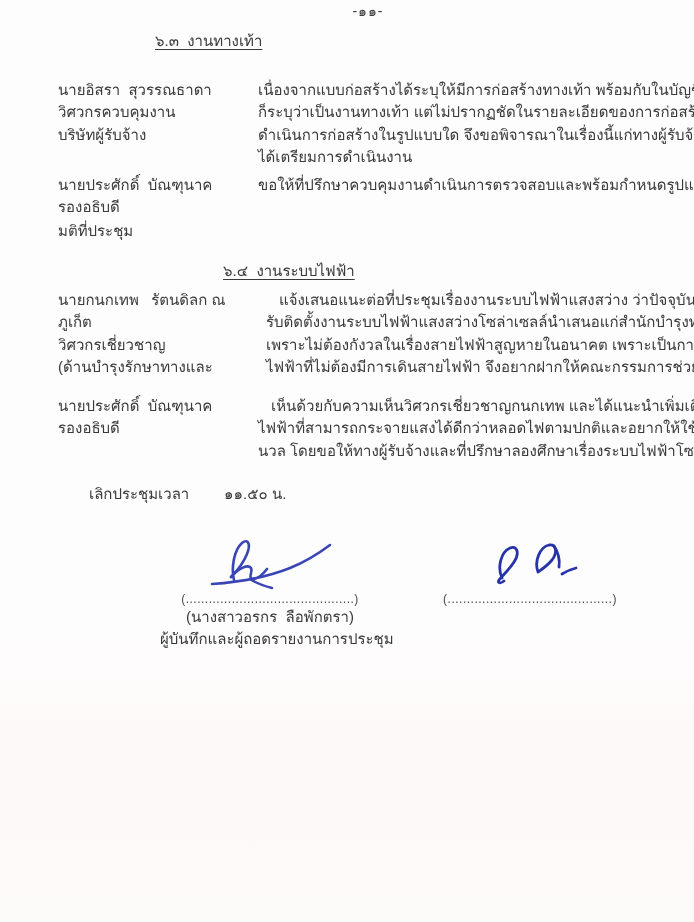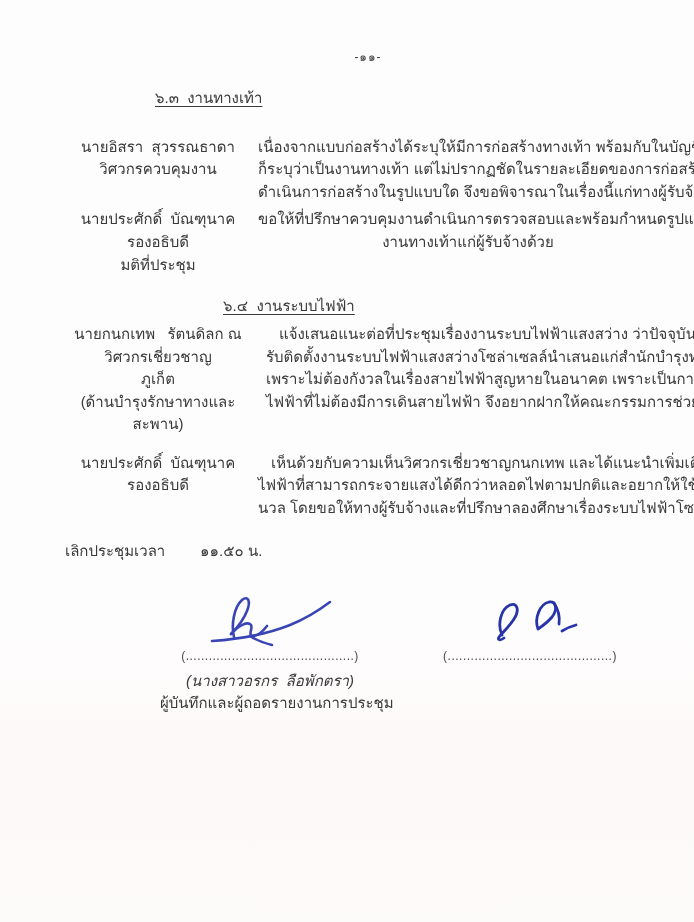--- a/index.html
+++ b/index.html
@@ -14,102 +14,101 @@
     width: 694px; height: 922px;
     box-sizing: border-box;
     padding: 0 16px 0 58px;
     color: #3a3a3a;
     background:
       linear-gradient(180deg, #fefdfd 0%, #fefdfd 68%, #fdf9f9 80%, #fdfafa 100%);
     font-size: 15px;
   }
   .line { white-space: pre; line-height: 22.5px; }
   .pagenum {
-    padding-top: 46px;
     text-align: center;
-    font-size: 12px;
+    font-size: 14px;
     line-height: 22px;
     letter-spacing: 1px;
   }
   .heading {
     width: fit-content;
     text-decoration: underline;
     text-underline-offset: 3px;
     line-height: 22.5px;
     white-space: pre;
   }
-  .h63 { margin: 19px 0 0 97px; }
+  .h63 { margin: 8px 0 0 97px; }
   .h64 { margin: 18px 0 0 165px; }
-  .row { display: flex; align-items: flex-start; text-align: center; }
+  .row { display: flex; align-items: flex-start; }
   .col-speaker { width: 200px; flex: 0 0 200px; }
   .col-statement { flex: 1 1 auto; min-width: 0; }
   .indent { padding-left: 13px; }
   .mt-row1 { margin-top: 26px; }
   .mt-row2 { margin-top: 5px; }
   .mt-res  { margin-top: 1px; }
   .mt-row3 { margin-top: 6px; gap: 8px; }
   .mt-row4 { margin-top: 16px; }
-  .closing { margin-top: 21px; display: flex; }
+  .closing { margin-top: 21px; display: flex; margin-left: 24px; }
   .closing .label { width: 135px; flex: 0 0 135px; padding-left: 7px; }
   .sig-area { position: relative; margin-top: 28px; height: 170px; }
   .sig-block { position: absolute; top: 0; width: 220px; text-align: center; }
   .sig-left  { left: 102px; }   
   .sig-right { left: 362px; }   
   .sig-draw { display: block; margin: 0 auto; height: 58px; }
   .dotted { font-size: 12px; line-height: 14px; color: #4a4a4a; letter-spacing: 0.5px; white-space: pre; }
-  .sig-name { margin-top: 7px; line-height: 22px; white-space: pre; font-style: italic; }
+  .sig-name { line-height: 22px; white-space: pre; }
   .sig-role { line-height: 22px; white-space: pre; }
 </style>
 </head>
 <body>
 
 <div class="doc">
 
   <div class="pagenum">-๑๑-</div>
 
   <div class="heading h63">๖.๓  งานทางเท้า</div>
 
   <div class="row mt-row1">
     <div class="col-speaker">
       <div class="line">นายอิสรา  สุวรรณธาดา</div>
       <div class="line">วิศวกรควบคุมงาน</div>
+      <div class="line">บริษัทผู้รับจ้าง</div>
     </div>
     <div class="col-statement">
       <div class="line">เนื่องจากแบบก่อสร้างได้ระบุให้มีการก่อสร้างทางเท้า พร้อมกับในบัญชีแสดงรายการ</div>
       <div class="line">ก็ระบุว่าเป็นงานทางเท้า แต่ไม่ปรากฏชัดในรายละเอียดของการก่อสร้าง ว่าให้</div>
       <div class="line">ดำเนินการก่อสร้างในรูปแบบใด จึงขอพิจารณาในเรื่องนี้แก่ทางผู้รับจ้างด้วย เพื่อจะ</div>
+      <div class="line">ได้เตรียมการดำเนินงาน</div>
     </div>
   </div>
 
   <div class="row mt-row2">
     <div class="col-speaker">
       <div class="line">นายประศักดิ์  บัณฑุนาค</div>
       <div class="line">รองอธิบดี</div>
     </div>
     <div class="col-statement">
       <div class="line">ขอให้ที่ปรึกษาควบคุมงานดำเนินการตรวจสอบและพร้อมกำหนดรูปแบบรายละเอียด</div>
-      <div class="line">งานทางเท้าแก่ผู้รับจ้างด้วย</div>
     </div>
   </div>
 
   <div class="row mt-res">
     <div class="col-speaker">
       <div class="line">มติที่ประชุม</div>
     </div>
   </div>
 
   <div class="heading h64">๖.๔  งานระบบไฟฟ้า</div>
 
   <div class="row mt-row3">
     <div class="col-speaker">
       <div class="line">นายกนกเทพ   รัตนดิลก ณ</div>
+      <div class="line">ภูเก็ต</div>
       <div class="line">วิศวกรเชี่ยวชาญ</div>
-      <div class="line">ภูเก็ต</div>
       <div class="line">(ด้านบำรุงรักษาทางและ</div>
-      <div class="line">สะพาน)</div>
     </div>
     <div class="col-statement">
       <div class="line indent">แจ้งเสนอแนะต่อที่ประชุมเรื่องงานระบบไฟฟ้าแสงสว่าง ว่าปัจจุบันได้มีบริษัท</div>
       <div class="line">รับติดตั้งงานระบบไฟฟ้าแสงสว่างโซล่าเซลล์นำเสนอแก่สำนักบำรุงทาง ซึ่งเห็นด้วย</div>
       <div class="line">เพราะไม่ต้องกังวลในเรื่องสายไฟฟ้าสูญหายในอนาคต เพราะเป็นการติดตั้งระบบ</div>
       <div class="line">ไฟฟ้าที่ไม่ต้องมีการเดินสายไฟฟ้า จึงอยากฝากให้คณะกรรมการช่วยพิจารณา</div>
     </div>
   </div>
 
   <div class="row mt-row4">

